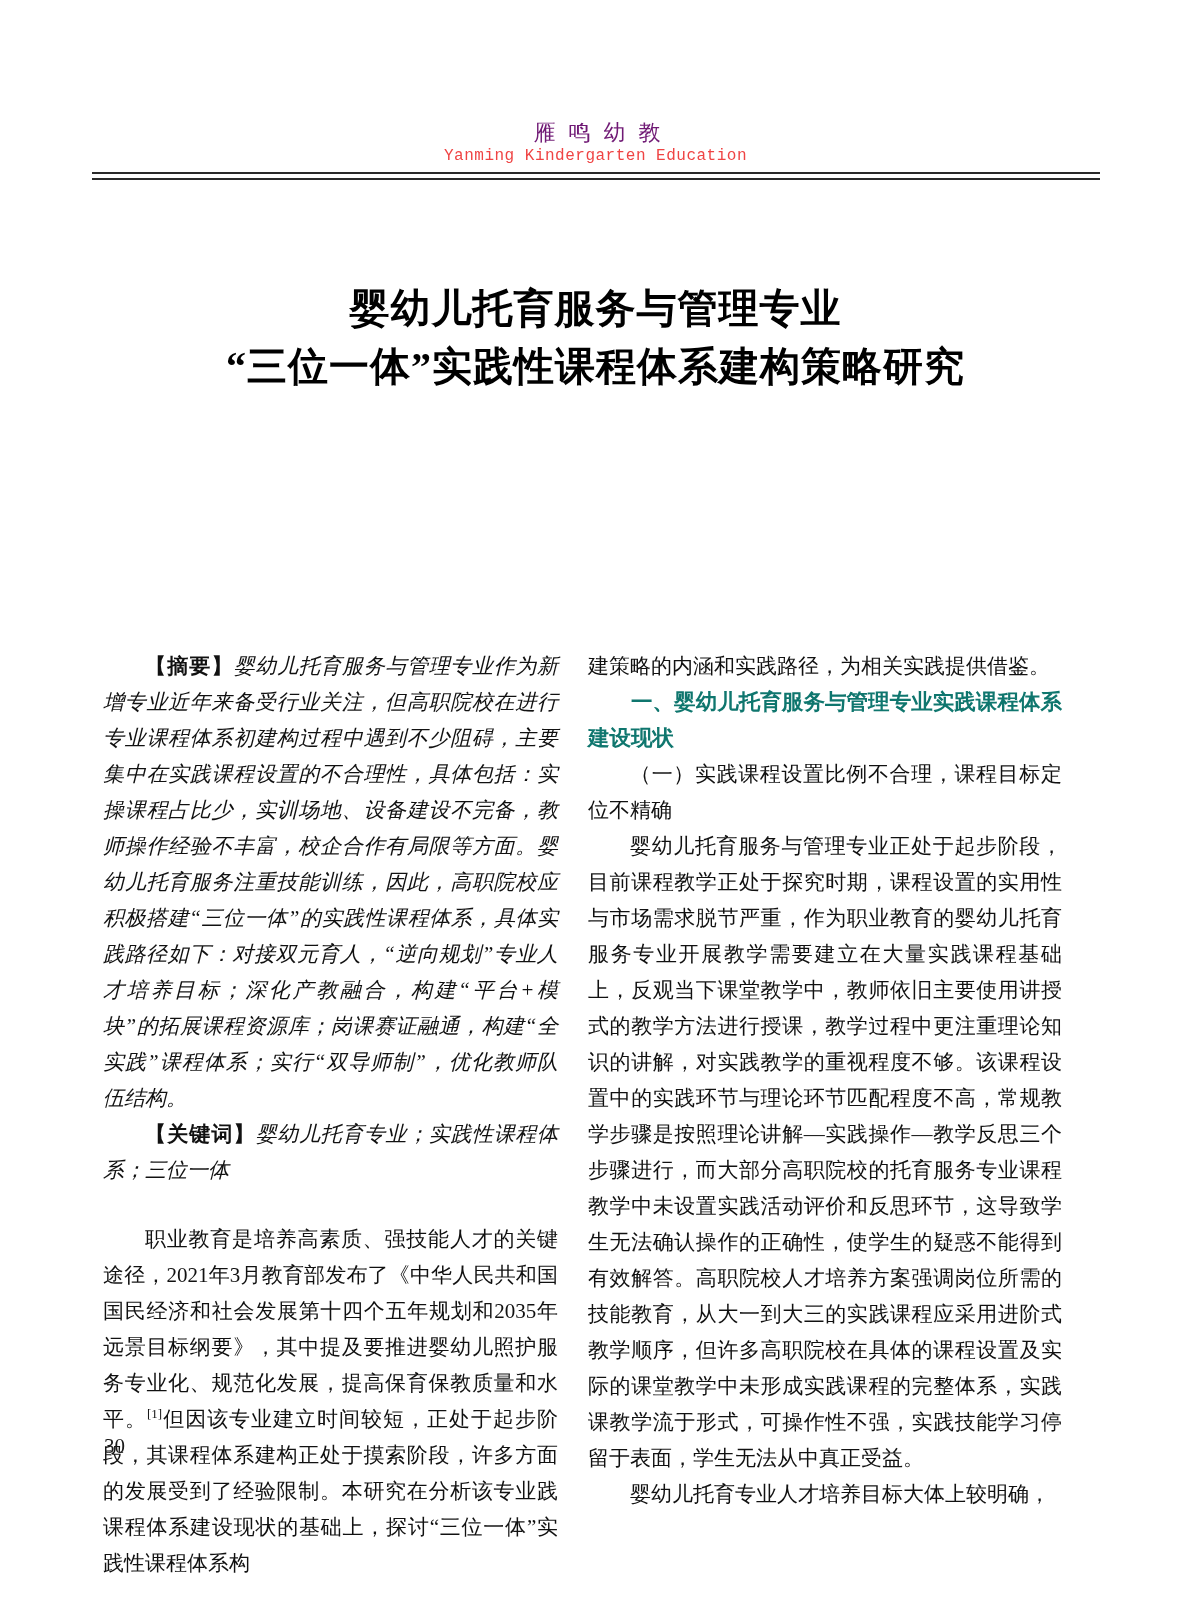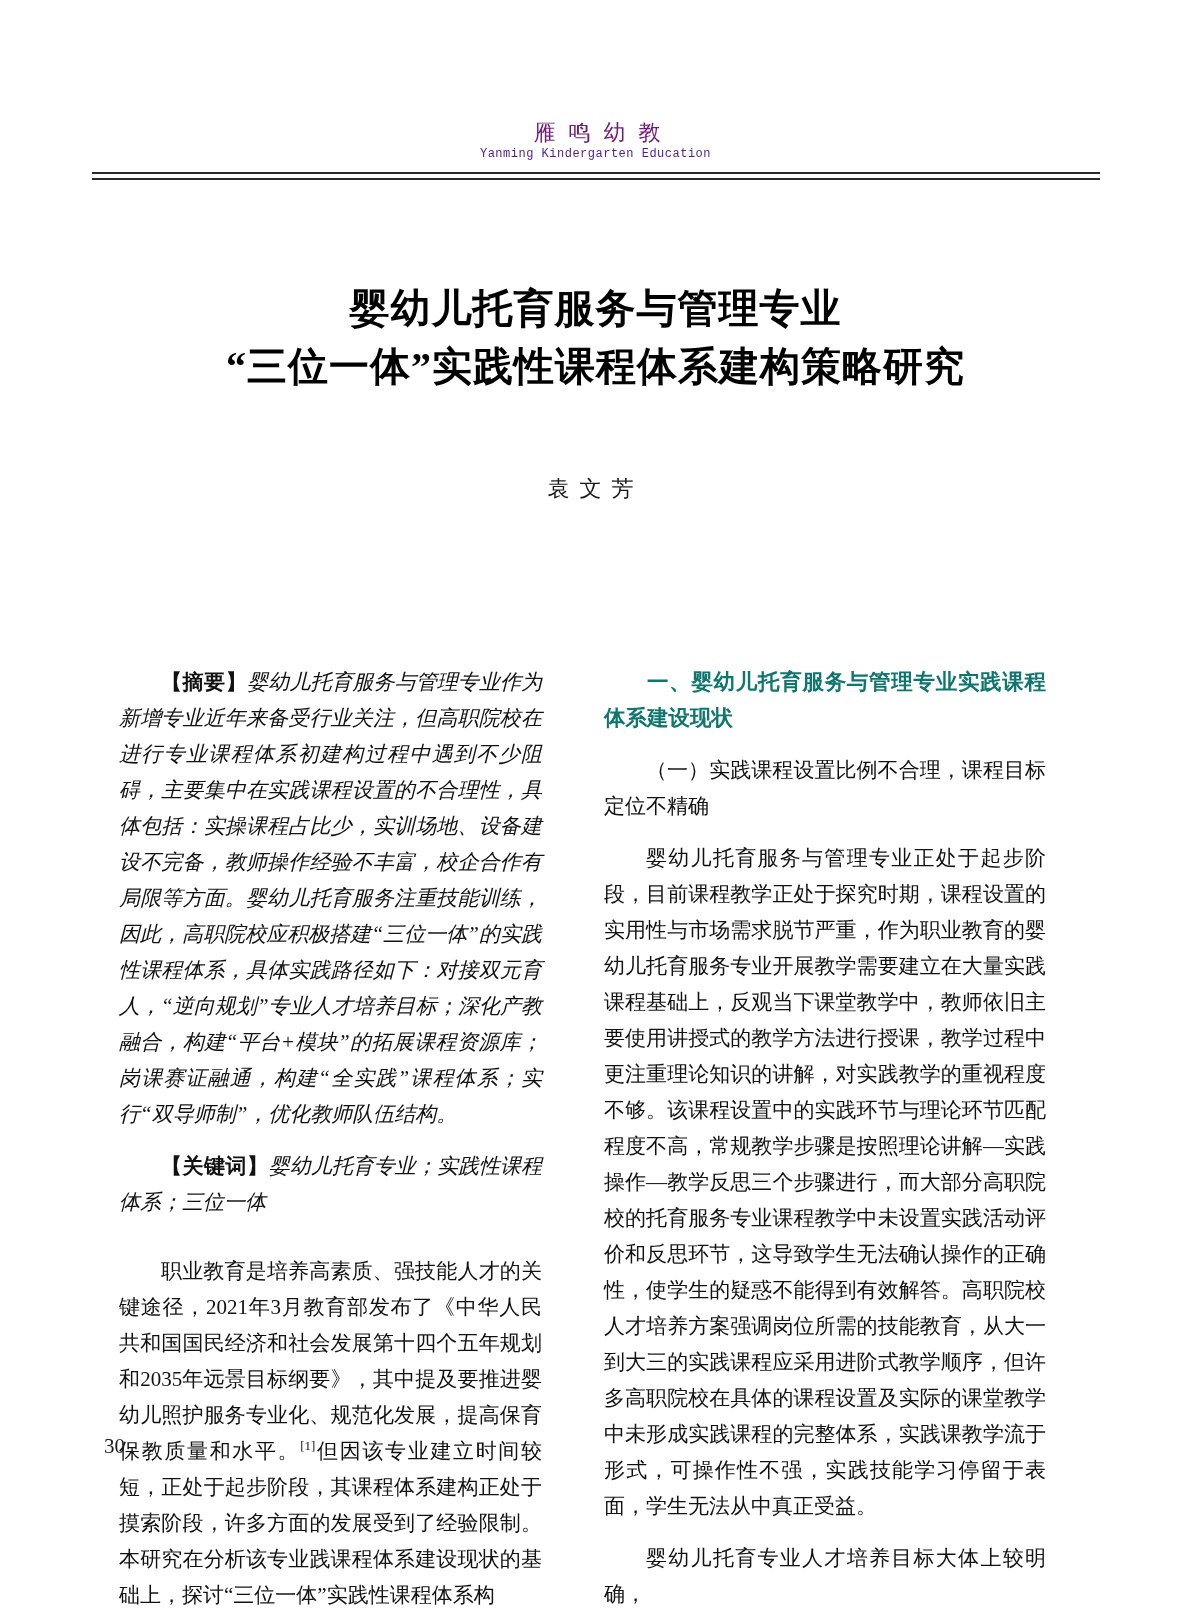--- a/index.html
+++ b/index.html
@@ -29,23 +29,23 @@
     color: #701a75;
     padding-left: 8px;
   }
   .journal-en {
     position: absolute;
     top: 147px;
     left: 0;
     width: 100%;
     text-align: center;
     font-family: "Liberation Mono", monospace;
-    font-size: 12px;
+    font-size: 16px;
     letter-spacing: 0.5px;
-    color: #4c1d95;
+    color: #ef4444;
   }
   .double-rule {
     position: absolute;
     top: 172px;
     left: 92px;
     width: 1008px;
     height: 4px;
     border-top: 2px solid #2a2a2a;
     border-bottom: 2.5px solid #2a2a2a;
   }
@@ -87,21 +87,21 @@
   }
   .col {
     font-size: 21px;
     line-height: 36px;
     text-align: justify;
     color: #111111;
   }
   .col-left  { width: 455px; }
   .col-right { width: 474px; }
 
-  .col p { margin: 16px; }
+  .col p { margin: 0; }
 
   .abstract-para, .keywords-para {
     text-indent: 2em;
     font-style: italic; 
   }
   .meta-label {
     font-style: normal;
     font-weight: bold;
     font-family: "Liberation Sans", sans-serif;
     letter-spacing: 0.5px;
@@ -145,37 +145,37 @@
 
 <div class="page">
 
   <div class="journal-cn">雁鸣幼教</div>
   <div class="journal-en">Yanming Kindergarten Education</div>
   <div class="double-rule"></div>
 
   <div class="article-title title-line2">“三位一体”实践性课程体系建构策略研究</div>
   <div class="article-title title-line1">婴幼儿托育服务与管理专业</div>
 
-  <div class="author">袁文芳</div>
 
   <div class="columns">
 
     <div class="col col-left">
       <p class="abstract-para">
         <span class="meta-label">【摘要】</span><span>婴幼儿托育服务与管理专业作为新增专业近年来备受行业关注，但高职院校在进行专业课程体系初建构过程中遇到不少阻碍，主要集中在实践课程设置的不合理性，具体包括：实操课程占比少，实训场地、设备建设不完备，教师操作经验不丰富，校企合作有局限等方面。婴幼儿托育服务注重技能训练，因此，高职院校应积极搭建“三位一体”的实践性课程体系，具体实践路径如下：对接双元育人，“逆向规划”专业人才培养目标；深化产教融合，构建“平台+模块”的拓展课程资源库；岗课赛证融通，构建“全实践”课程体系；实行“双导师制”，优化教师队伍结构。</span>
       </p>
       <p class="keywords-para">
         <span class="meta-label">【关键词】</span><span>婴幼儿托育专业；实践性课程体系；三位一体</span>
       </p>
       <p class="body-para first-body-para">
         <span>职业教育是培养高素质、强技能人才的关键途径，2021年3月教育部发布了《中华人民共和国国民经济和社会发展第十四个五年规划和2035年远景目标纲要》，其中提及要推进婴幼儿照护服务专业化、规范化发展，提高保育保教质量和水平。</span><sup class="citation">[1]</sup><span>但因该专业建立时间较短，正处于起步阶段，其课程体系建构正处于摸索阶段，许多方面的发展受到了经验限制。本研究在分析该专业践课程体系建设现状的基础上，探讨“三位一体”实践性课程体系构</span>
       </p>
     </div>
 
     <div class="col col-right">
+      <p class="cont-para">建策略的内涵和实践路径，为相关实践提供借鉴。</p>
       <p class="section-heading">一、婴幼儿托育服务与管理专业实践课程体系建设现状</p>
       <p class="body-para sub-heading">（一）实践课程设置比例不合理，课程目标定位不精确</p>
       <p class="body-para">婴幼儿托育服务与管理专业正处于起步阶段，目前课程教学正处于探究时期，课程设置的实用性与市场需求脱节严重，作为职业教育的婴幼儿托育服务专业开展教学需要建立在大量实践课程基础上，反观当下课堂教学中，教师依旧主要使用讲授式的教学方法进行授课，教学过程中更注重理论知识的讲解，对实践教学的重视程度不够。该课程设置中的实践环节与理论环节匹配程度不高，常规教学步骤是按照理论讲解—实践操作—教学反思三个步骤进行，而大部分高职院校的托育服务专业课程教学中未设置实践活动评价和反思环节，这导致学生无法确认操作的正确性，使学生的疑惑不能得到有效解答。高职院校人才培养方案强调岗位所需的技能教育，从大一到大三的实践课程应采用进阶式教学顺序，但许多高职院校在具体的课程设置及实际的课堂教学中未形成实践课程的完整体系，实践课教学流于形式，可操作性不强，实践技能学习停留于表面，学生无法从中真正受益。</p>
       <p class="body-para">婴幼儿托育专业人才培养目标大体上较明确，</p>
     </div>
 
   </div>
 
   <div class="page-number">30</div>
 

